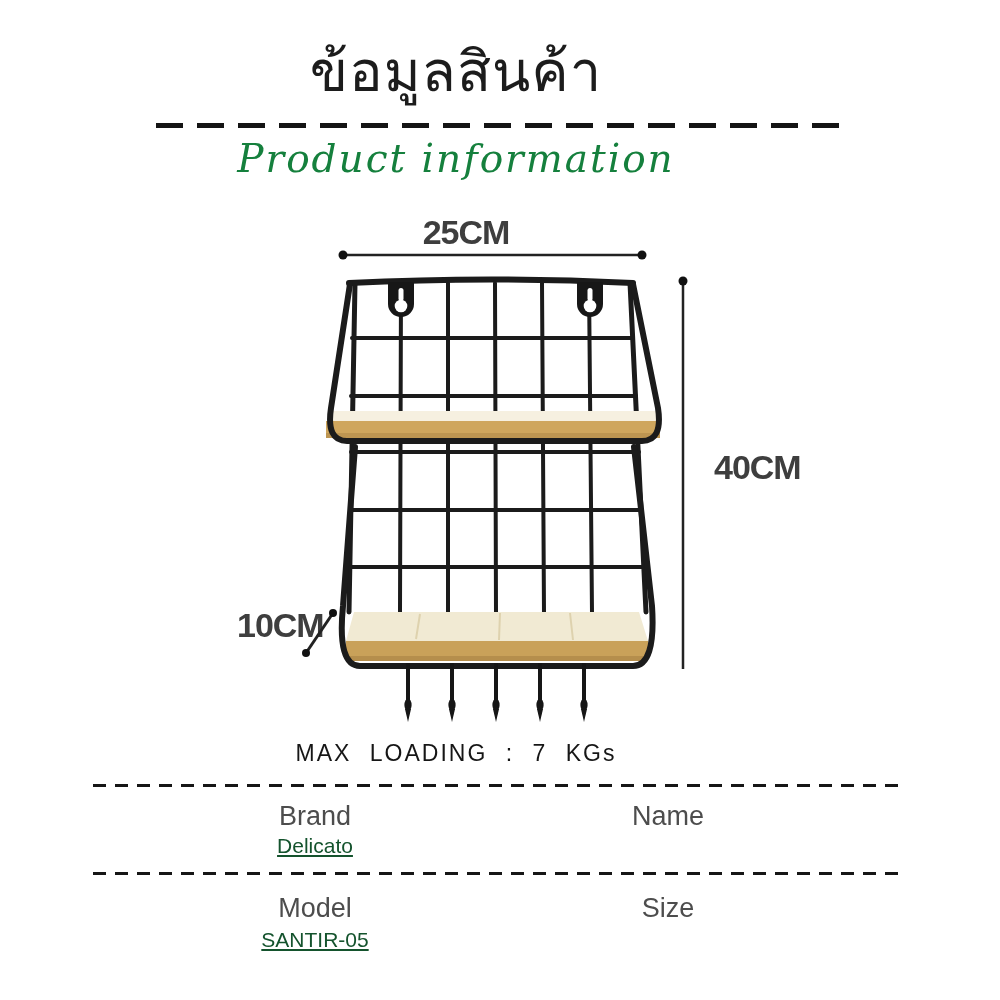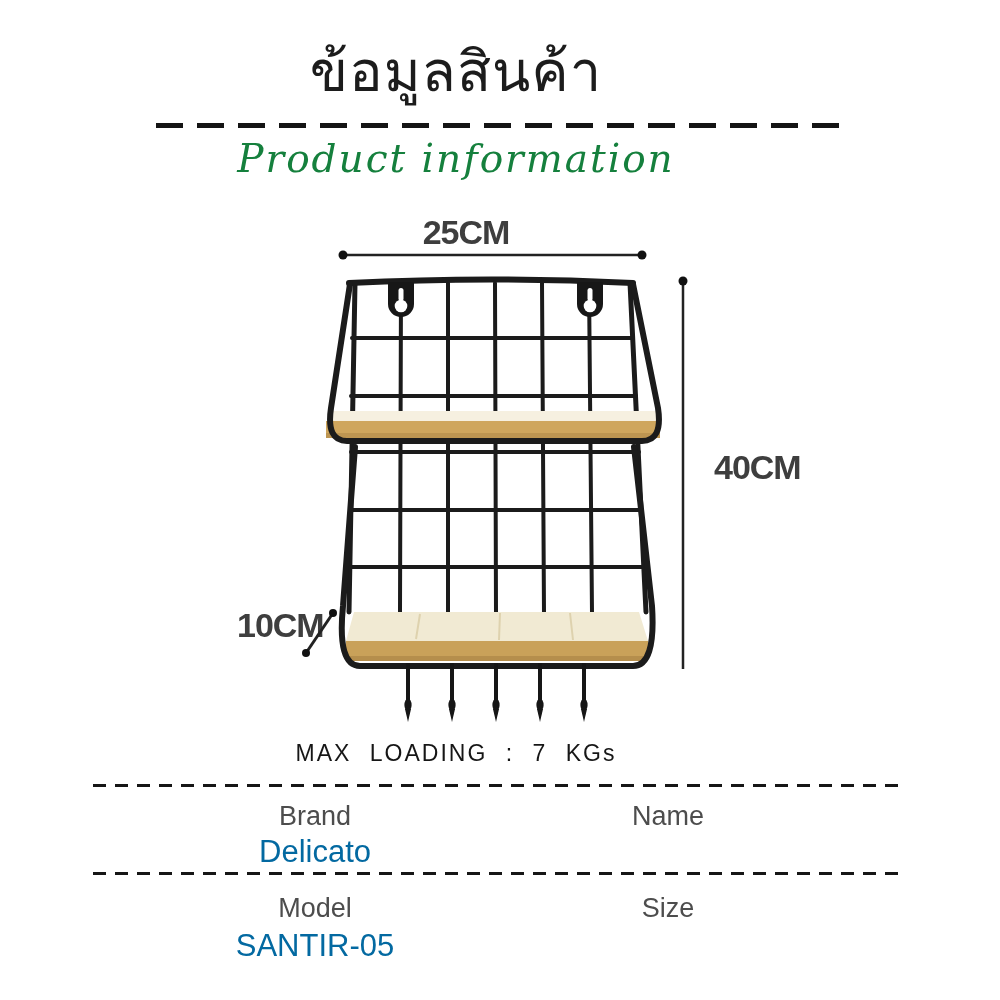--- a/index.html
+++ b/index.html
@@ -40,21 +40,21 @@
   .dim-depth  { left:217px; top:606px; }
 
   .max-loading {
     top:740px; font-size:23px; color:#161616; letter-spacing:2px; word-spacing:10px;
   }
 
   .spec-cell { text-align:center; }
   .col-left  { left:115px; width:400px; }
   .col-right { left:468px; width:400px; }
   .spec-label { font-size:27px; color:#4d4d4d; }
-  .spec-value { font-size:31px; color:#0369a1; }
+  .spec-value { font-size:21px; color:#14532d;text-decoration:underline; }
   .lbl-r1 { top:801px; }
   .val-r1 { top:834px; }
   .lbl-r2 { top:893px; }
   .val-r2 { top:928px; }
 
   svg { display:block; }
 </style>
 </head>
 <body>
 

